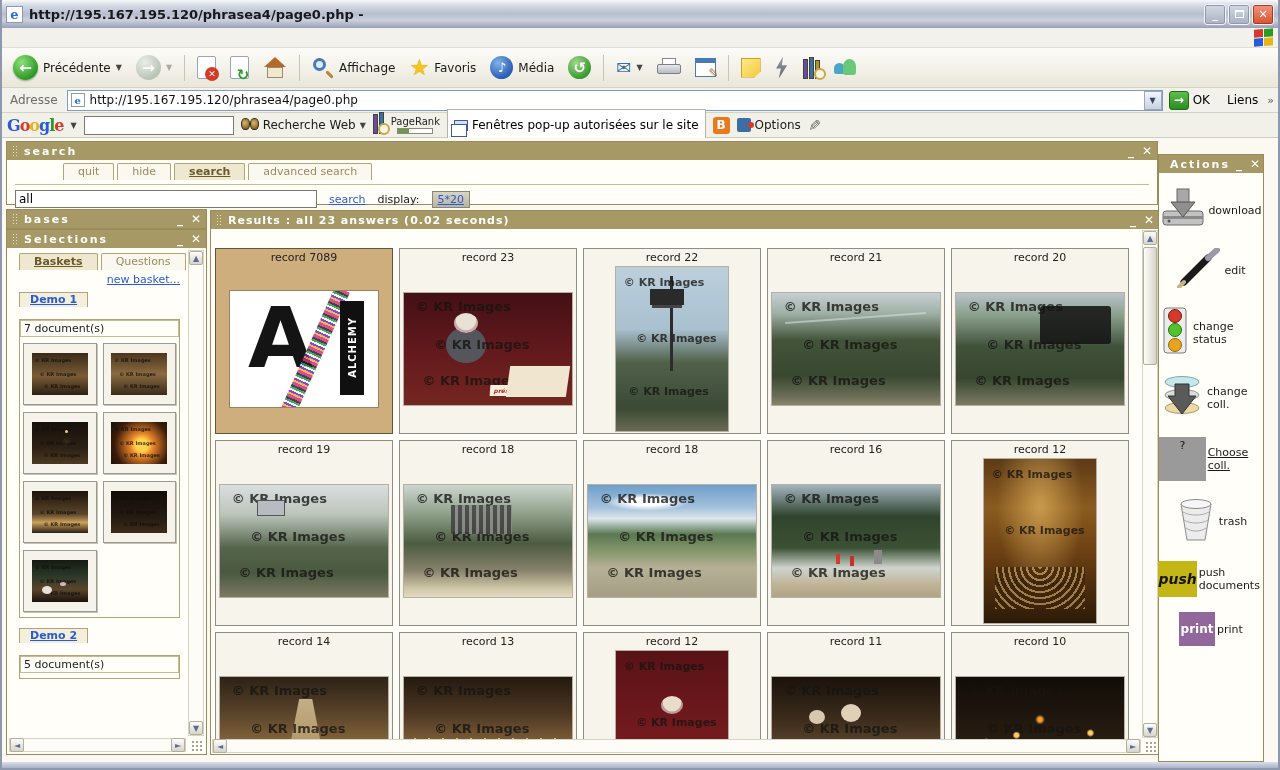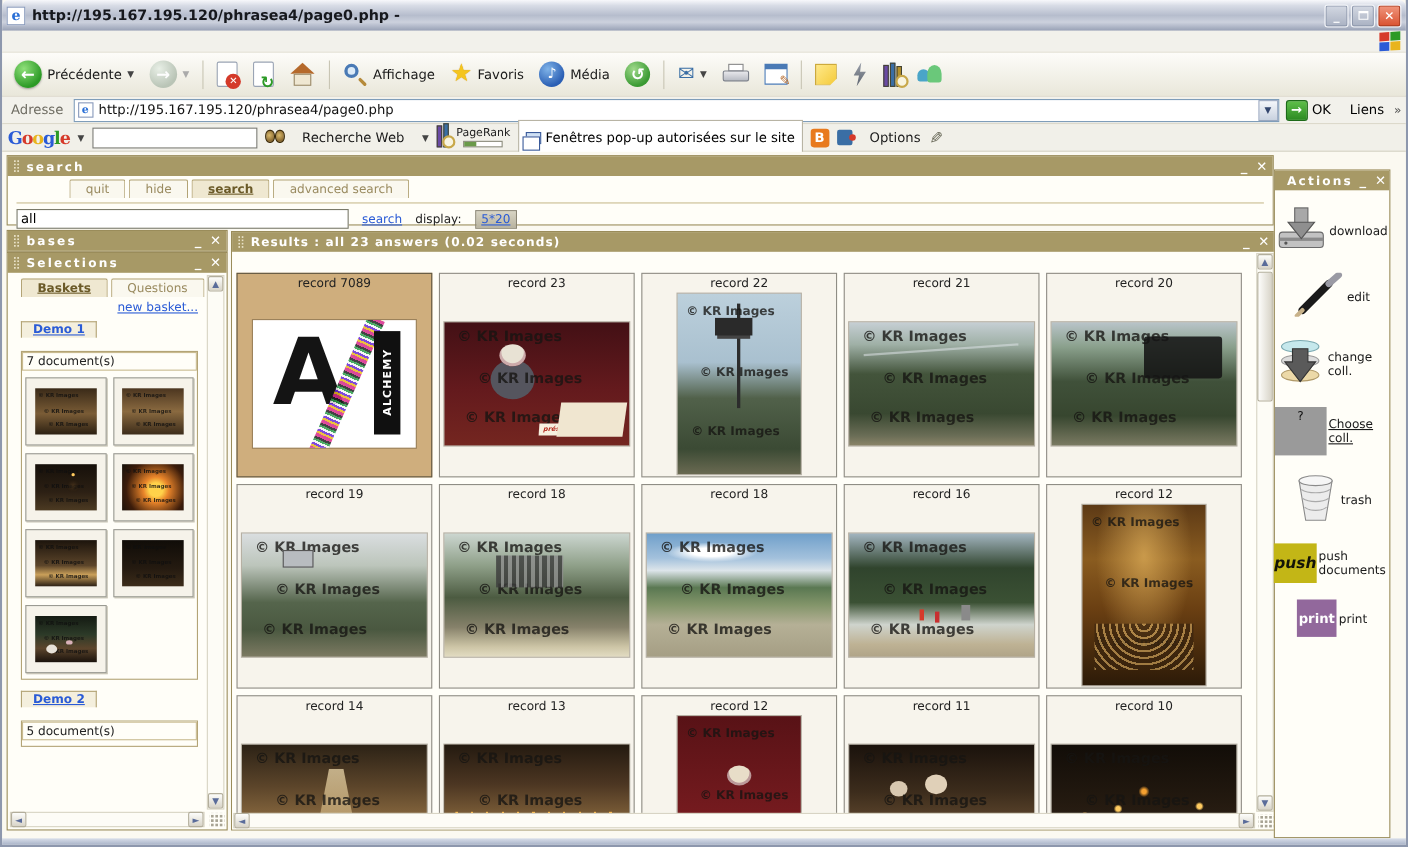--- a/index.html
+++ b/index.html
@@ -75,21 +75,21 @@
   .chev2 { font-size:11px; color:#555; }
 
   .googlebar { height:25px; flex:0 0 25px; display:flex; align-items:center; gap:7px; background:#f1f0e9; border-bottom:1px solid #cfccbd; padding:0 5px; font-size:12px; }
   .g-logo { font-family:"DejaVu Serif",serif; font-size:16px; font-weight:bold; letter-spacing:-1px; }
   .g-logo b:nth-child(1){color:#2a5bd6;} .g-logo b:nth-child(2){color:#d63a2a;} .g-logo b:nth-child(3){color:#e8b41e;}
   .g-logo b:nth-child(4){color:#2a5bd6;} .g-logo b:nth-child(5){color:#2c9a26;} .g-logo b:nth-child(6){color:#d63a2a;}
   .g-input { width:150px; height:19px; border:1px solid #7a7a72; background:#fff; font-size:12px; padding:0 3px; font-family:"DejaVu Sans",sans-serif; }
   .binoc { position:relative; width:18px; height:14px; }
   .binoc i { position:absolute; width:9px; height:12px; border-radius:45%; background:radial-gradient(circle at 40% 40%,#d8b86a,#6a4a1a); border:1px solid #3a2a0a; }
   .binoc i.r { left:9px; }
-  .g-item { display:flex; align-items:center; gap:16px; color:#1a1a1a; }
+  .g-item { display:flex; align-items:center; gap:4px; color:#1a1a1a; }
   .pagerank { display:flex; flex-direction:column; align-items:center; font-size:10px; color:#222; line-height:1; }
   .pr-bar { width:36px; height:6px; border:1px solid #8a8a7a; background:#fff; margin-top:1px; }
   .pr-bar i { display:block; width:30%; height:100%; background:#6a9a4a; }
   .popup-chip { display:flex; align-items:center; gap:4px; background:#fff; border:1px solid #b8b4a4; padding:1px 6px; height:33px; }
   .popup-ic { width:14px; height:11px; border:1px solid #3a5a9a; background:#cfe0f4; position:relative; }
   .popup-ic:after { content:""; position:absolute; left:-4px; top:3px; width:14px; height:11px; border:1px solid #3a5a9a; background:#fff; }
   .b-chip { width:17px; height:17px; background:#e87a1e; border-radius:3px; color:#fff; font-weight:bold; font-size:12px; display:flex; align-items:center; justify-content:center; }
   .puzzle { width:14px; height:14px; background:#3a6ea5; position:relative; border-radius:2px; }
   .puzzle:after { content:""; position:absolute; right:-3px; top:4px; width:6px; height:6px; border-radius:50%; background:#d63a2a; }
   .pencil-ic { font-size:15px; color:#6a6a5a; transform:rotate(90deg); display:inline-block; }
@@ -686,20 +686,29 @@
           </div>
           <div class="action-item">
             <div><svg width="46" height="40" viewBox="0 0 46 40">
                 <path d="M8 34 L32 10" stroke="#1a1a1a" stroke-width="7" stroke-linecap="round"></path>
                 <path d="M32 10 L41 2" stroke="#9a9aa4" stroke-width="6" stroke-linecap="round"></path>
                 <path d="M8 34 L3 39" stroke="#c8b28a" stroke-width="4" stroke-linecap="round"></path>
               </svg></div>
             <div class="action-label">edit</div>
           </div>
           <div class="action-item">
+            <div><svg width="32" height="48" viewBox="0 0 32 48">
+                <rect x="5" y="1" width="22" height="45" rx="3" fill="#ececec" stroke="#7a7a7a"></rect>
+                <circle cx="16" cy="9" r="6.5" fill="#d43a2a" stroke="#7a1a10"></circle>
+                <circle cx="16" cy="23" r="6.5" fill="#52c12c" stroke="#1e7a12"></circle>
+                <circle cx="16" cy="38" r="6.5" fill="#e8a21e" stroke="#9a6a0a"></circle>
+              </svg></div>
+            <div class="action-label">change status</div>
+          </div>
+          <div class="action-item">
             <div><svg width="46" height="44" viewBox="0 0 46 44">
                 <ellipse cx="23" cy="8" rx="17" ry="5.5" fill="#c6e8ec" stroke="#7aa8b0"></ellipse>
                 <ellipse cx="23" cy="21" rx="17" ry="5.5" fill="#dcdcdc" stroke="#9a9a9a"></ellipse>
                 <ellipse cx="23" cy="34" rx="17" ry="5.5" fill="#ecd9a8" stroke="#b09a6a"></ellipse>
                 <path d="M16 10 h14 v12 h7 L23 40 L9 22 h7 z" fill="#5a5a5a" stroke="#333"></path>
               </svg></div>
             <div class="action-label">change coll.</div>
           </div>
           <div class="action-item">
             <div class="qbox">?</div>

